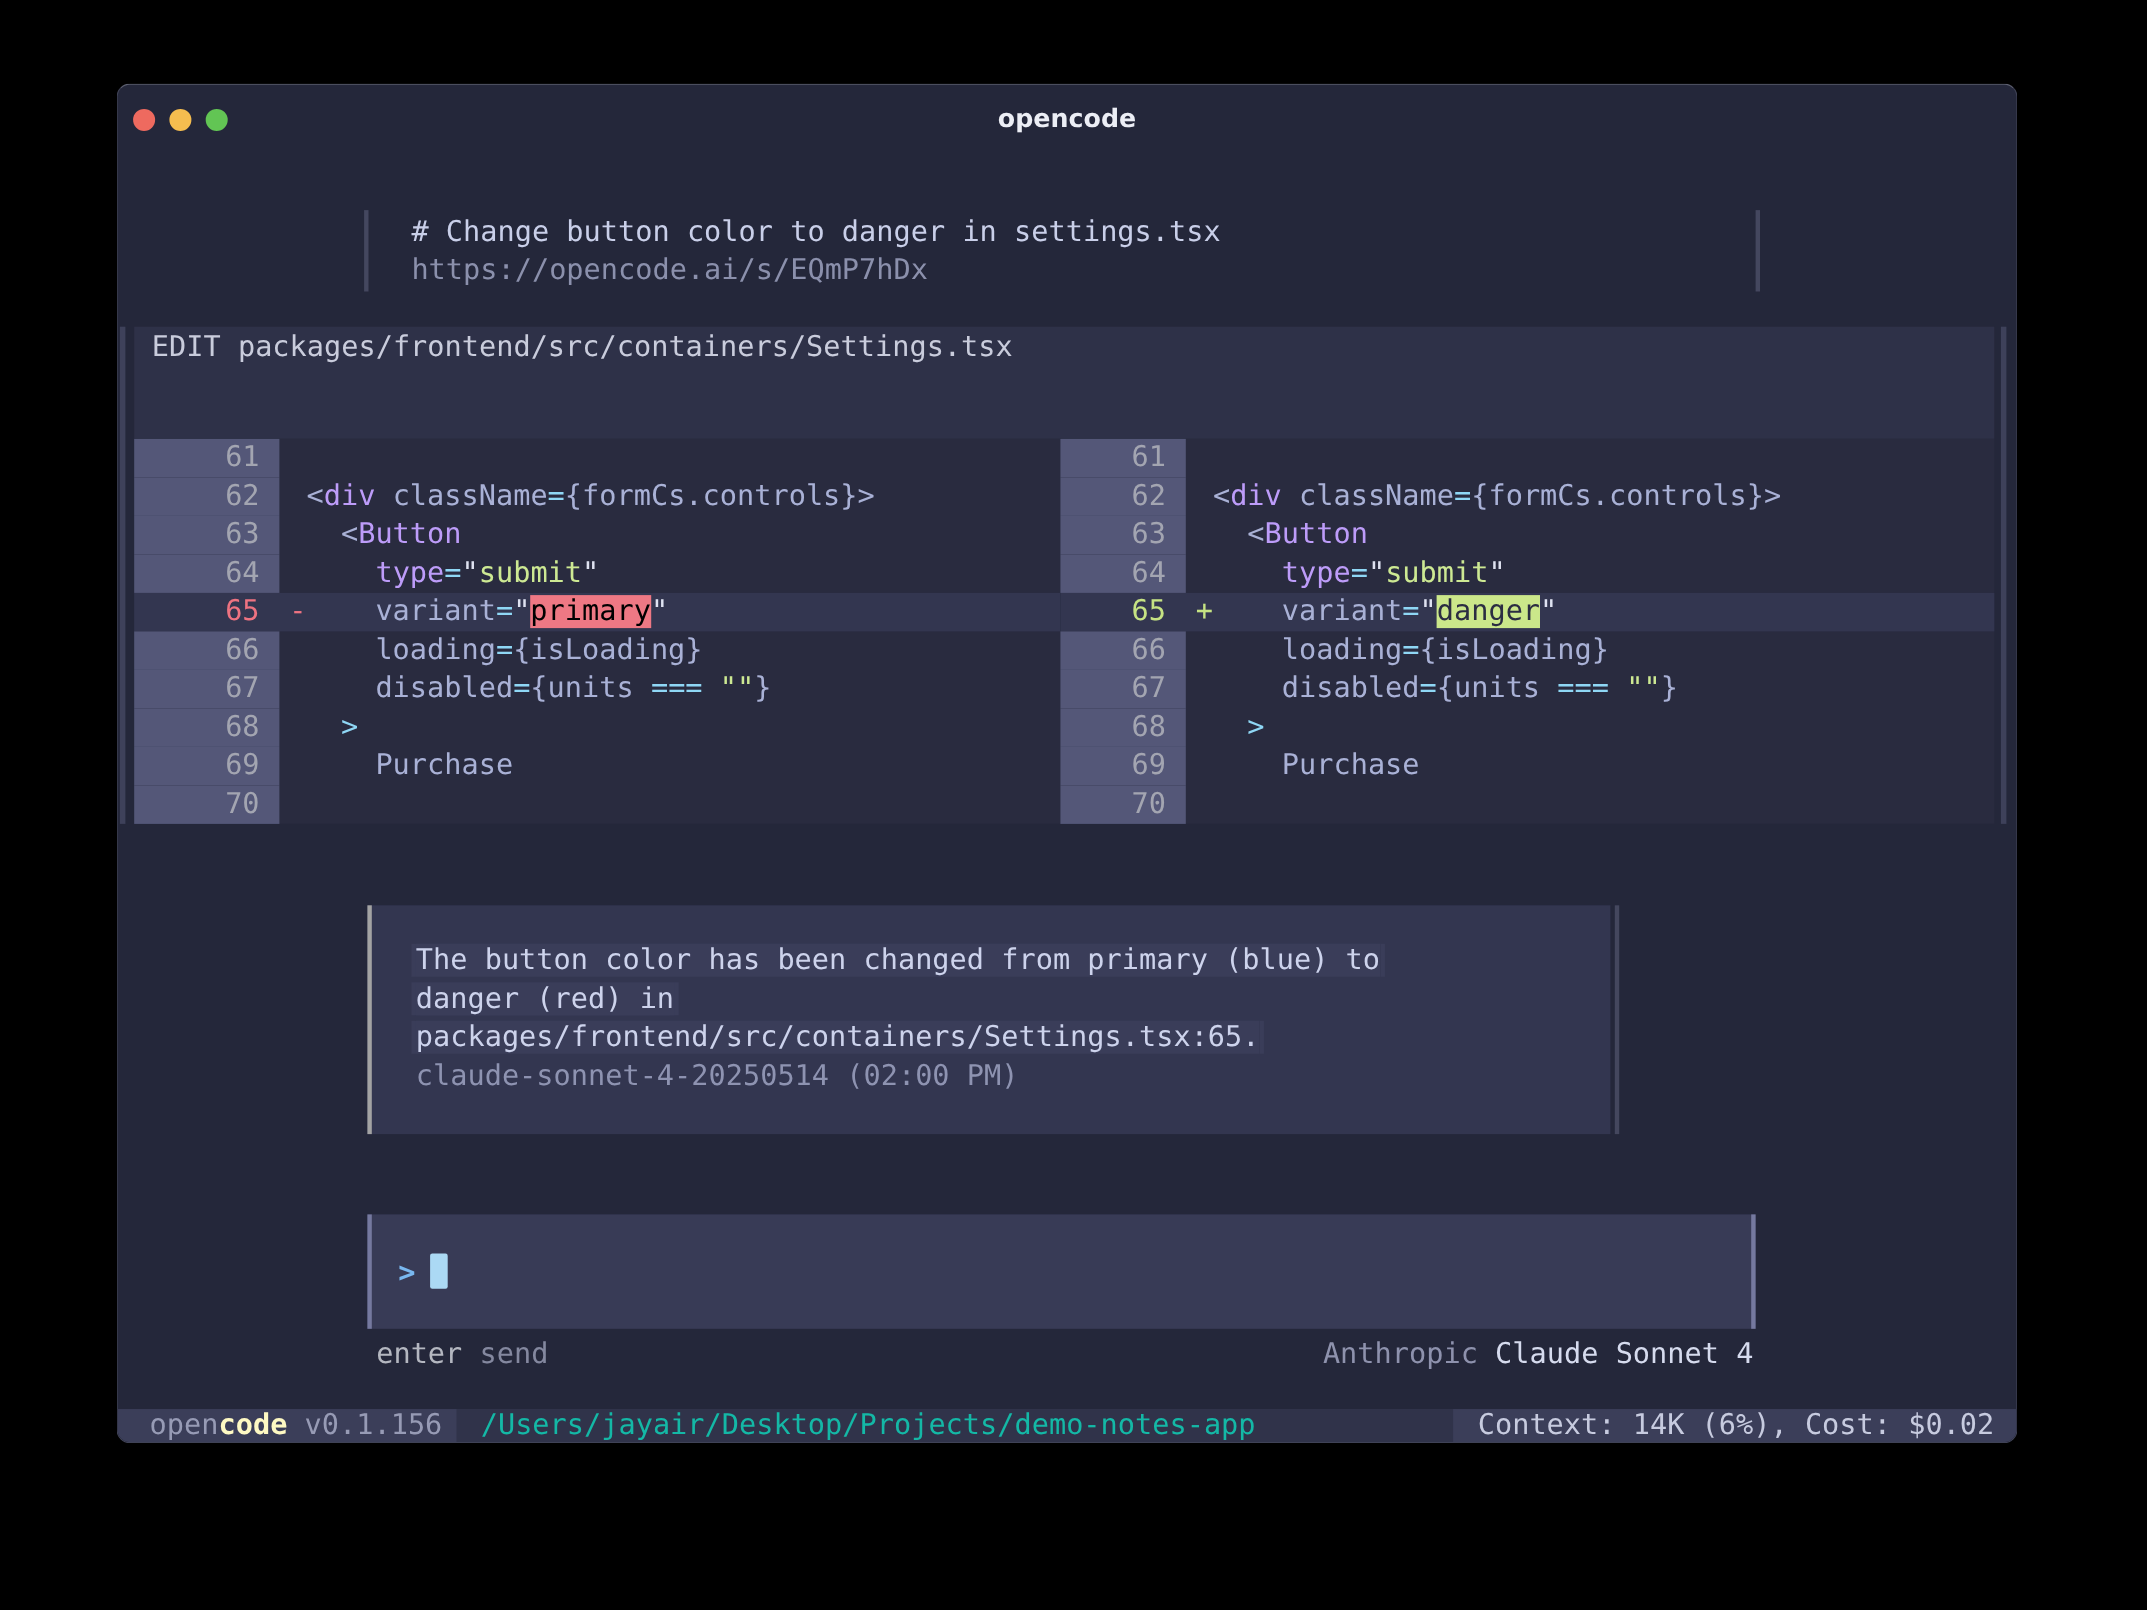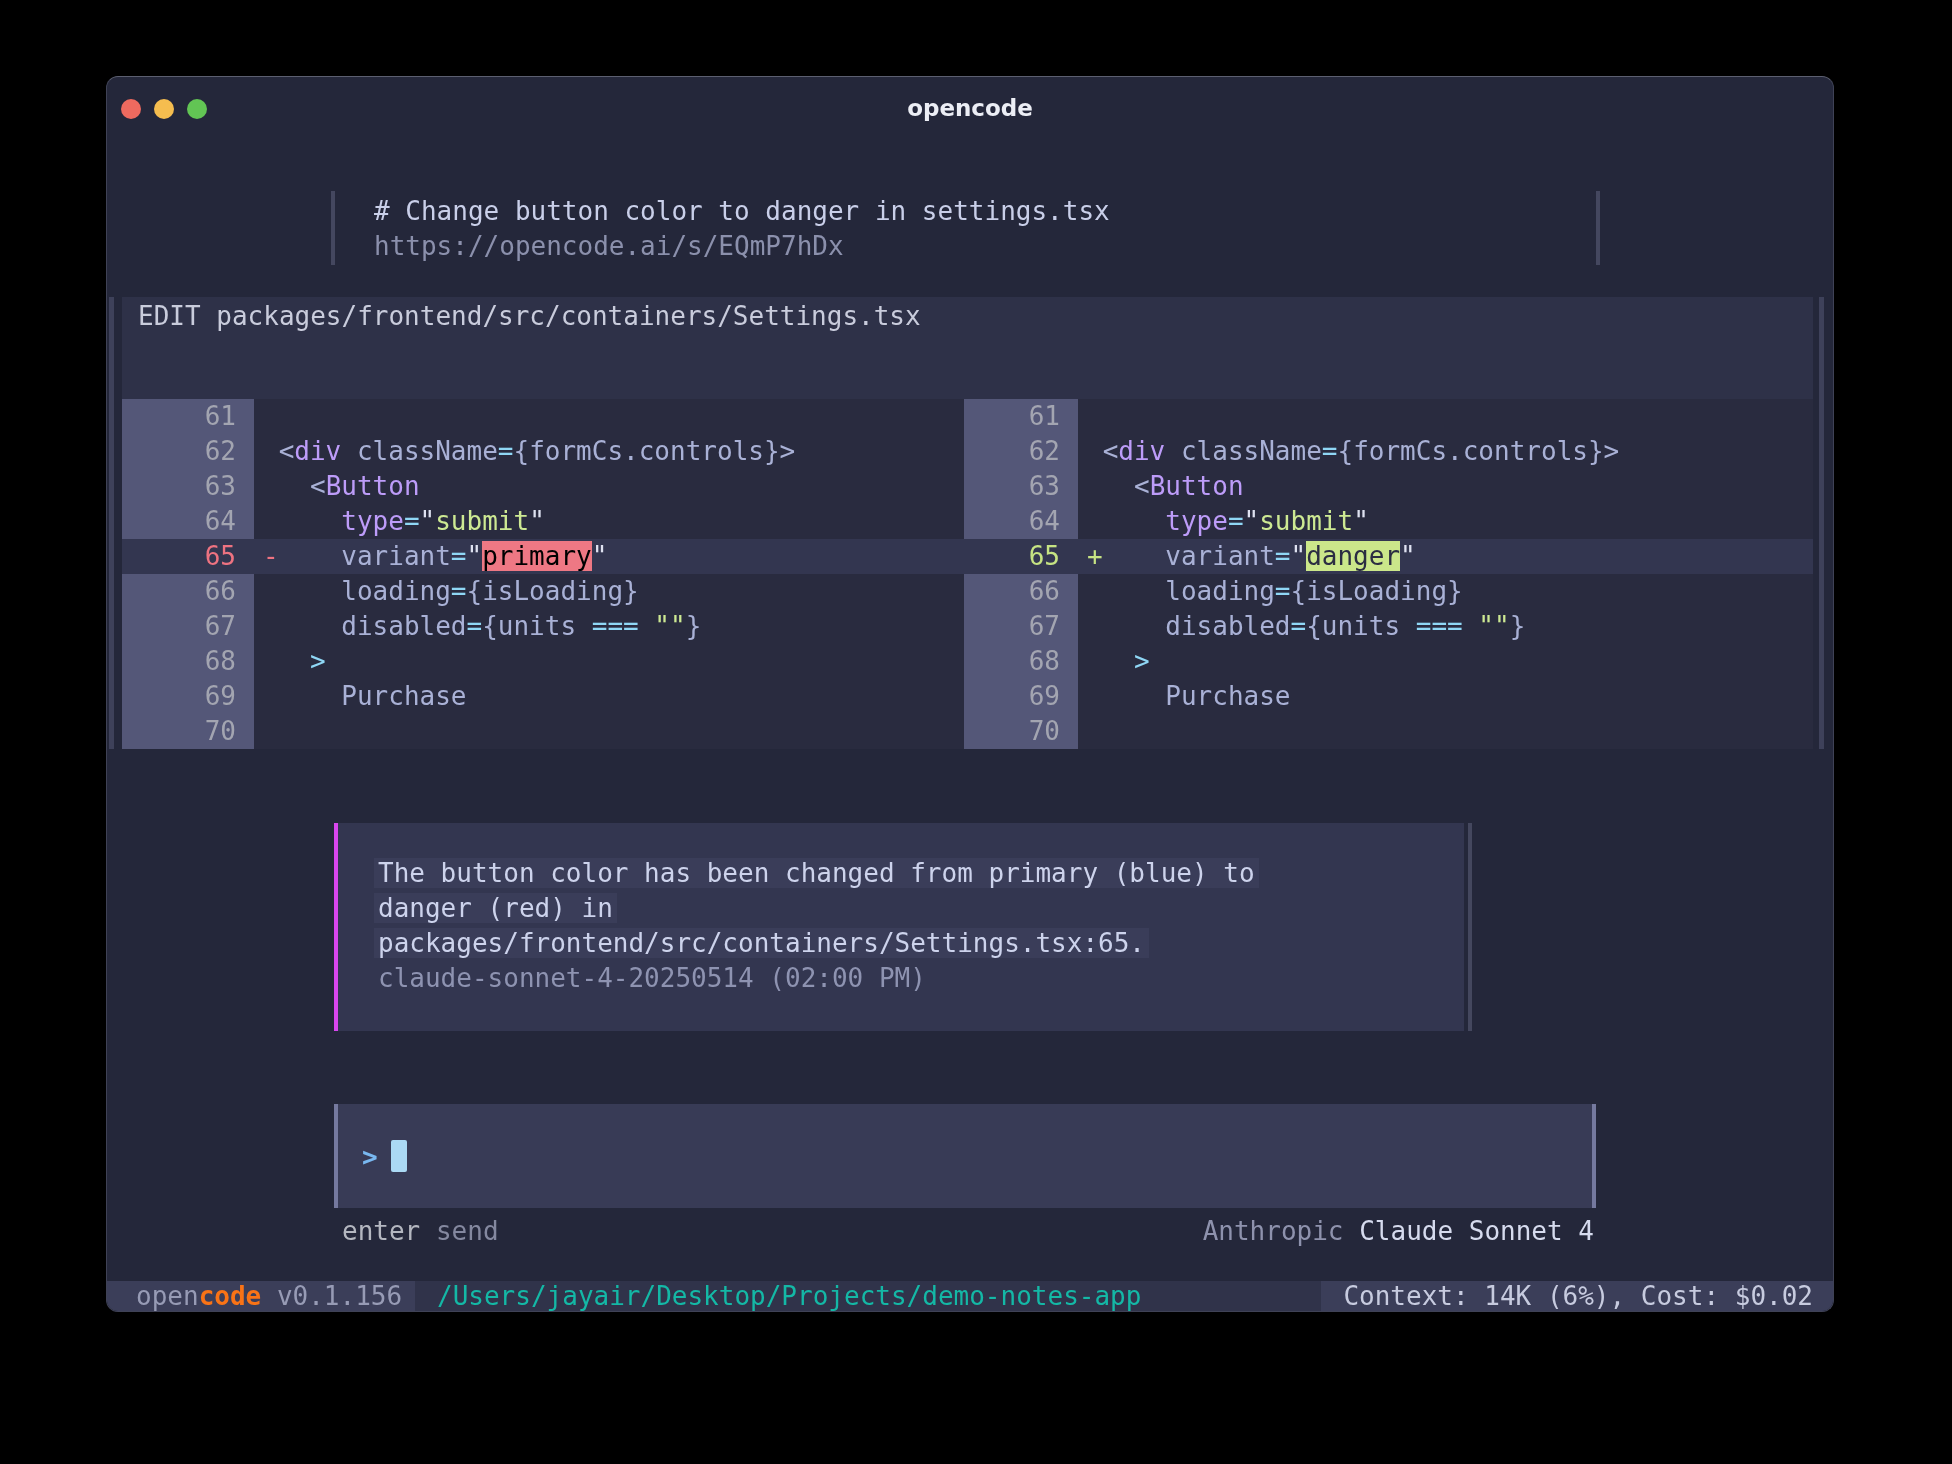--- a/index.html
+++ b/index.html
@@ -44,21 +44,21 @@
   .drow.changed .gut{background:transparent;}
   .code{flex:1;white-space:pre;padding-left:9px;overflow:hidden;}
   .tk-d{color:#a9b1d6;} .tk-p{color:#bd9cf9;} .tk-c{color:#8fd7f5;}
   .tk-s{color:#cde993;} .tk-q{color:#dfe2f1;}
   .tk-x{background:#ee7884;color:#000000;}
   .tk-y{background:#cbe78a;color:#2b2d42;}
   .del{color:#ee7381;} .add{color:#c6e383;}
 
   
   #msg-box{position:absolute;left:227px;top:746px;width:1130px;height:208px;background:#333650;
-           border-left:4px solid #d946ef;box-sizing:border-box;padding:33px 0 0 40px;}
+           border-left:4px solid #a3a3a3;box-sizing:border-box;padding:33px 0 0 40px;}
   #msg-right-line{position:absolute;left:1361px;top:746px;width:4px;height:208px;background:#44475e;}
   .msg-line{font-size:26px;line-height:35px;color:#cdd3ec;white-space:pre;}
   .msg-line .hl{background:#3a3d59;box-shadow:4px 0 0 #3a3d59,-4px 0 0 #3a3d59;}
   .msg-meta{font-size:26px;line-height:35px;color:#8e93b1;white-space:pre;}
 
   
   #input-box{position:absolute;left:227px;top:1027px;width:1262px;height:104px;background:#383b56;
              border-left:4px solid #75799f;border-right:4px solid #75799f;box-sizing:border-box;}
   #prompt-line{position:absolute;left:24px;top:50%;transform:translateY(-50%);
                font-size:26px;color:#79b8f0;font-weight:bold;white-space:pre;}
@@ -67,21 +67,21 @@
   #hints{position:absolute;left:235px;top:1137px;font-size:26px;line-height:35px;white-space:pre;}
   #hint-key{color:#b4b7c0;} #hint-action{color:#84889f;}
   #model-line{position:absolute;right:239px;top:1137px;font-size:26px;line-height:35px;white-space:pre;}
   #provider{color:#8e92ad;} #model{color:#d6dbee;}
 
   
   #status-bar{position:absolute;left:0;right:0;bottom:0;height:30px;background:#30334a;
               border-radius:0 0 11px 11px;overflow:hidden;font-size:26px;line-height:30px;}
   #status-left{position:absolute;left:0;top:0;bottom:0;width:308px;background:#3b3e59;}
   #brand{position:absolute;left:29px;top:0;white-space:pre;color:#979bb5;}
-  #brand .b{color:#f97316;font-weight:bold;}
+  #brand .b{color:#fef9c3;font-weight:bold;}
   #status-path{position:absolute;left:330px;top:0;color:#14b8a6;white-space:pre;}
   #status-right-seg{position:absolute;left:1214px;right:0;top:0;bottom:0;background:#3b3e59;
                     text-align:right;padding-right:20px;box-sizing:border-box;color:#c7cbdf;white-space:pre;}
 </style>
 </head>
 <body>
 
 <div id="window">
 
   <div class="tl" id="tl-close"></div>

